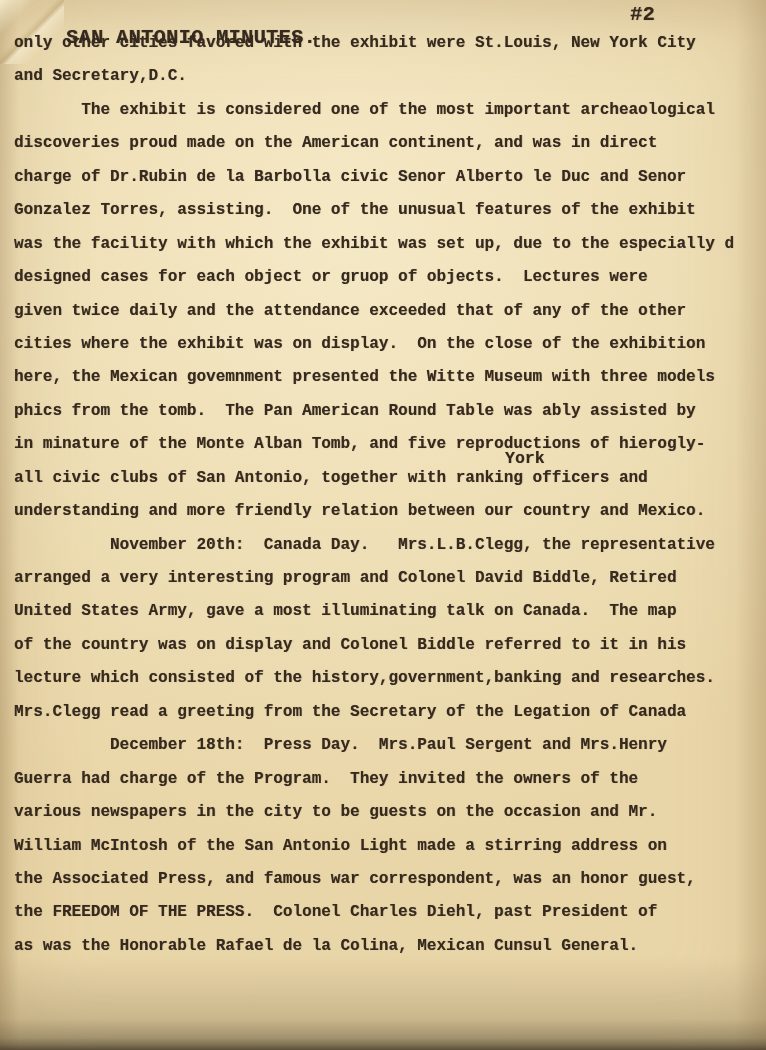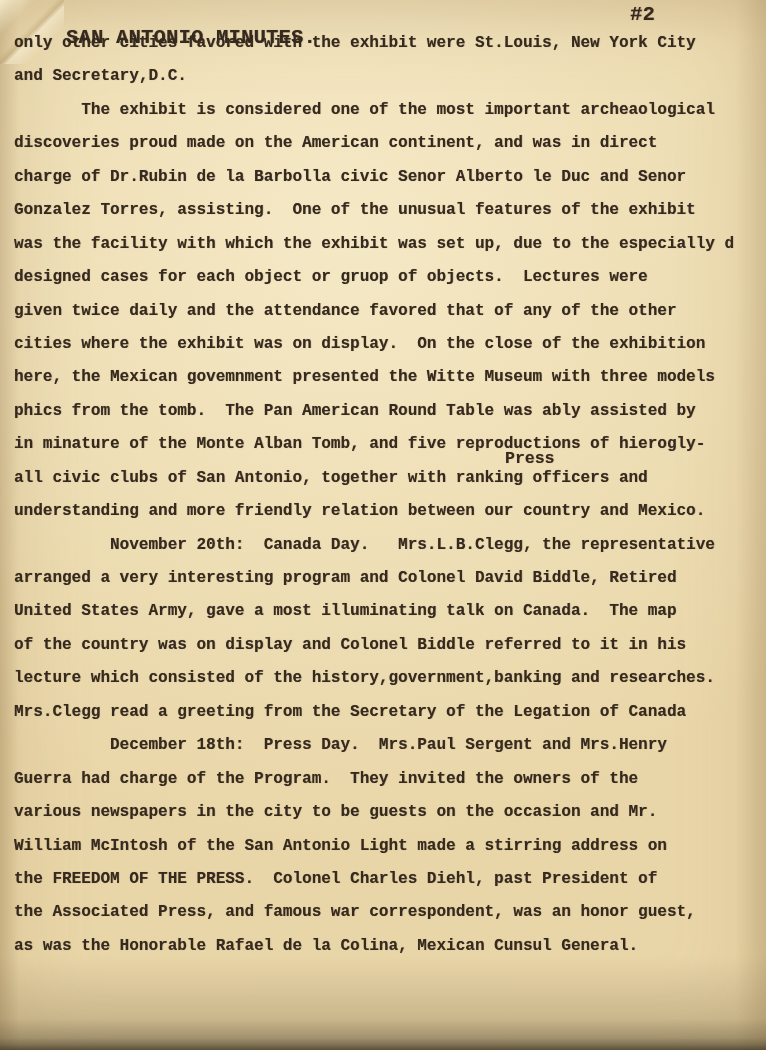--- a/index.html
+++ b/index.html
@@ -107,38 +107,38 @@
 
   <div class="body-lines">
       <div class="line">only other cities favored with the exhibit were St.Louis, New York City</div>
       <div class="line">and Secretary,D.C.</div>
       <div class="line">       The exhibit is considered one of the most important archeaological</div>
       <div class="line">discoveries proud made on the American continent, and was in direct</div>
       <div class="line">charge of Dr.Rubin de la Barbolla civic Senor Alberto le Duc and Senor</div>
       <div class="line">Gonzalez Torres, assisting.  One of the unusual features of the exhibit</div>
       <div class="line">was the facility with which the exhibit was set up, due to the especially d</div>
       <div class="line">designed cases for each object or gruop of objects.  Lectures were</div>
-      <div class="line">given twice daily and the attendance favored that of any of the other</div>
+      <div class="line">given twice daily and the attendance exceeded that of any of the other</div>
       <div class="line">cities where the exhibit was on display.  On the close of the exhibition</div>
       <div class="line">here, the Mexican govemnment presented the Witte Museum with three models</div>
       <div class="line">phics from the tomb.  The Pan American Round Table was ably assisted by</div>
       <div class="line">in minature of the Monte Alban Tomb, and five reproductions of hierogly-</div>
       <div class="line">all civic clubs of San Antonio, together with ranking officers and</div>
       <div class="line">understanding and more friendly relation between our country and Mexico.</div>
       <div class="line">          November 20th:  Canada Day.   Mrs.L.B.Clegg, the representative</div>
       <div class="line">arranged a very interesting program and Colonel David Biddle, Retired</div>
       <div class="line">United States Army, gave a most illuminating talk on Canada.  The map</div>
       <div class="line">of the country was on display and Colonel Biddle referred to it in his</div>
       <div class="line">lecture which consisted of the history,government,banking and researches.</div>
       <div class="line">Mrs.Clegg read a greeting from the Secretary of the Legation of Canada</div>
       <div class="line">          December 18th:  Press Day.  Mrs.Paul Sergent and Mrs.Henry</div>
       <div class="line">Guerra had charge of the Program.  They invited the owners of the</div>
       <div class="line">various newspapers in the city to be guests on the occasion and Mr.</div>
       <div class="line">William McIntosh of the San Antonio Light made a stirring address on</div>
+      <div class="line">the Associated Press, and famous war correspondent, was an honor guest,</div>
       <div class="line">the FREEDOM OF THE PRESS.  Colonel Charles Diehl, past President of</div>
-      <div class="line">the Associated Press, and famous war correspondent, was an honor guest,</div>
       <div class="line">as was the Honorable Rafael de la Colina, Mexican Cunsul General.</div>
     </div>
 
-  <div class="insertion">Press</div>
+  <div class="insertion">York</div>
 
   <div class="scan-edge-bottom"></div>
 </div>
 
 </body></html>

